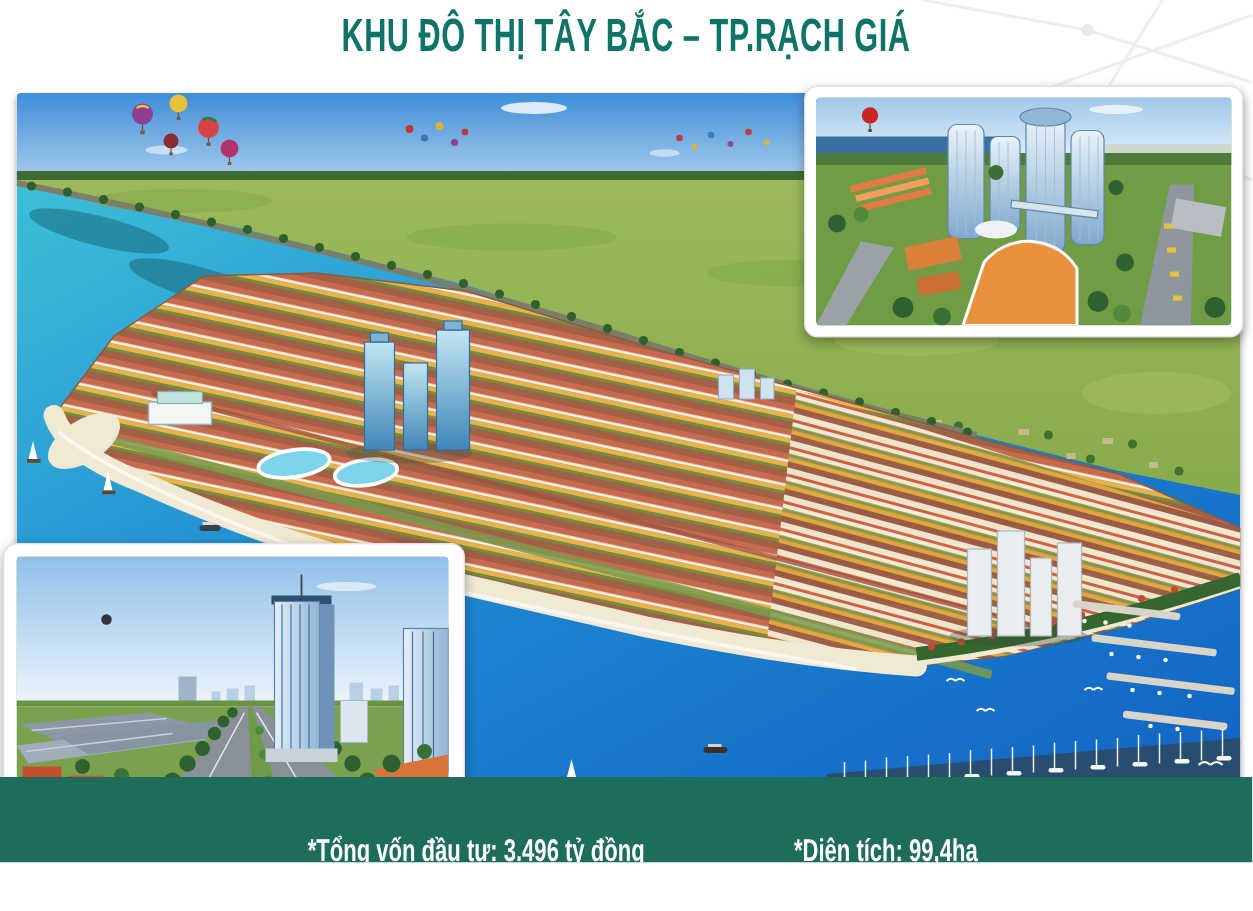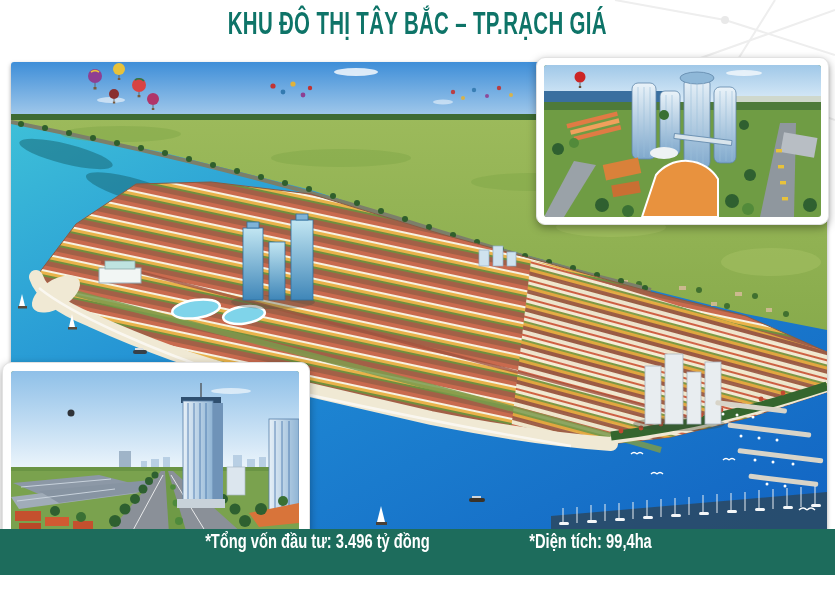--- a/index.html
+++ b/index.html
@@ -10,22 +10,22 @@
 bghcolor:transparent;}
   .page-title .t{display:inline-block;transform:scaleX(0.66);transform-origin:center;
       font-weight:bold;font-size:31px;letter-spacing:0.5px;color:#0e7468;white-space:nowrap;}
   .main-render{position:absolute;left:11px;top:62px;width:816px;height:473px;z-index:1;
       border-radius:3px;overflow:hidden;box-shadow:0 2px 4px rgba(0,0,0,.35);}
   .inset{position:absolute;background:#fff;border:1px solid #e2e2e2;border-radius:9px;
       box-shadow:0 3px 8px rgba(0,0,0,.35);z-index:3;}
   .inset-tr{left:536px;top:57px;width:277px;height:152px;padding:7px;}
   .inset-bl{left:2px;top:362px;width:290px;height:163px;padding:8px;}
   .inset svg{display:block;border-radius:3px;}
-  .footer-bar{position:absolute;left:0;top:529px;width:835px;height:62px;background:#1d6c5c;
-      z-index:4;display:flex;align-items:flex-start;justify-content:center;gap:26px;}
+  .footer-bar{position:absolute;left:0;top:518px;width:835px;height:62px;background:#1d6c5c;
+      z-index:4;display:flex;align-items:flex-end;justify-content:center;gap:26px;}
   .footer-bar .seg{display:inline-block;transform:scaleX(0.70);transform-origin:center;
       color:#ffffff;font-weight:bold;font-size:21px;white-space:nowrap;}
 </style>
 </head>
 <body>
 
 <div class="slide">
 
   <svg class="corner-art" width="260" height="140" viewBox="0 0 260 140">
     <g stroke="#eeeeee" stroke-width="2" fill="none">

